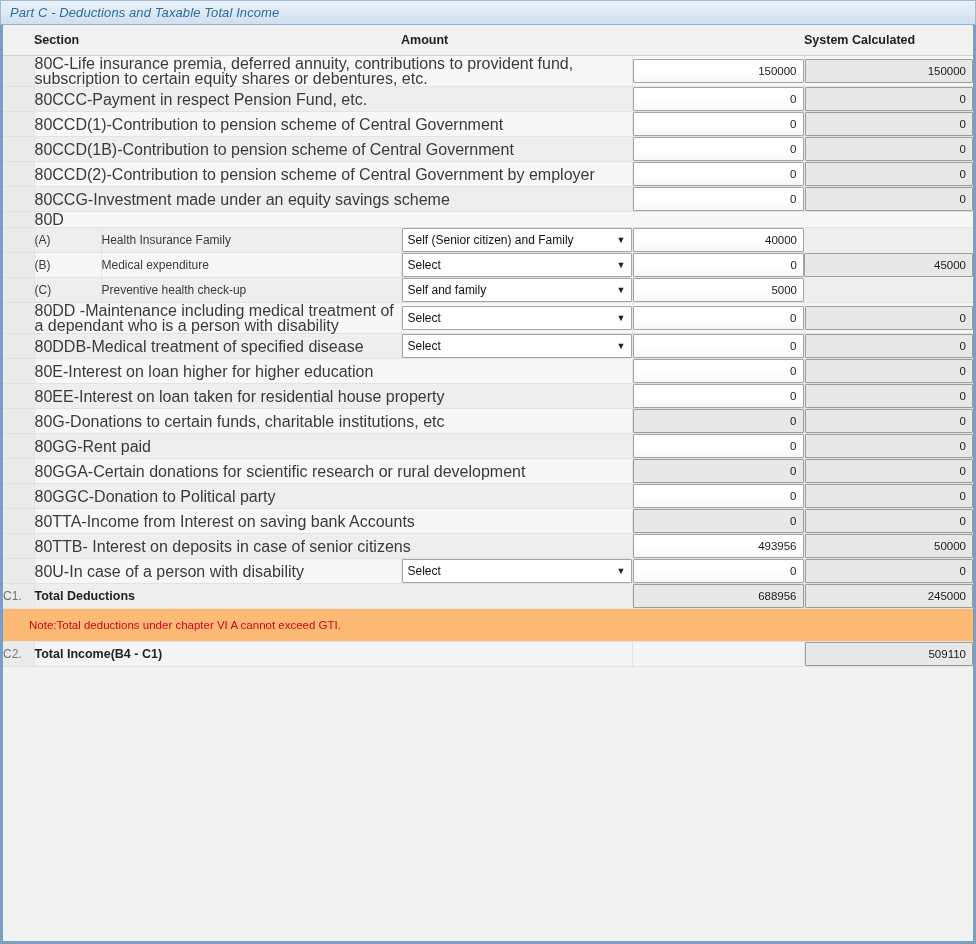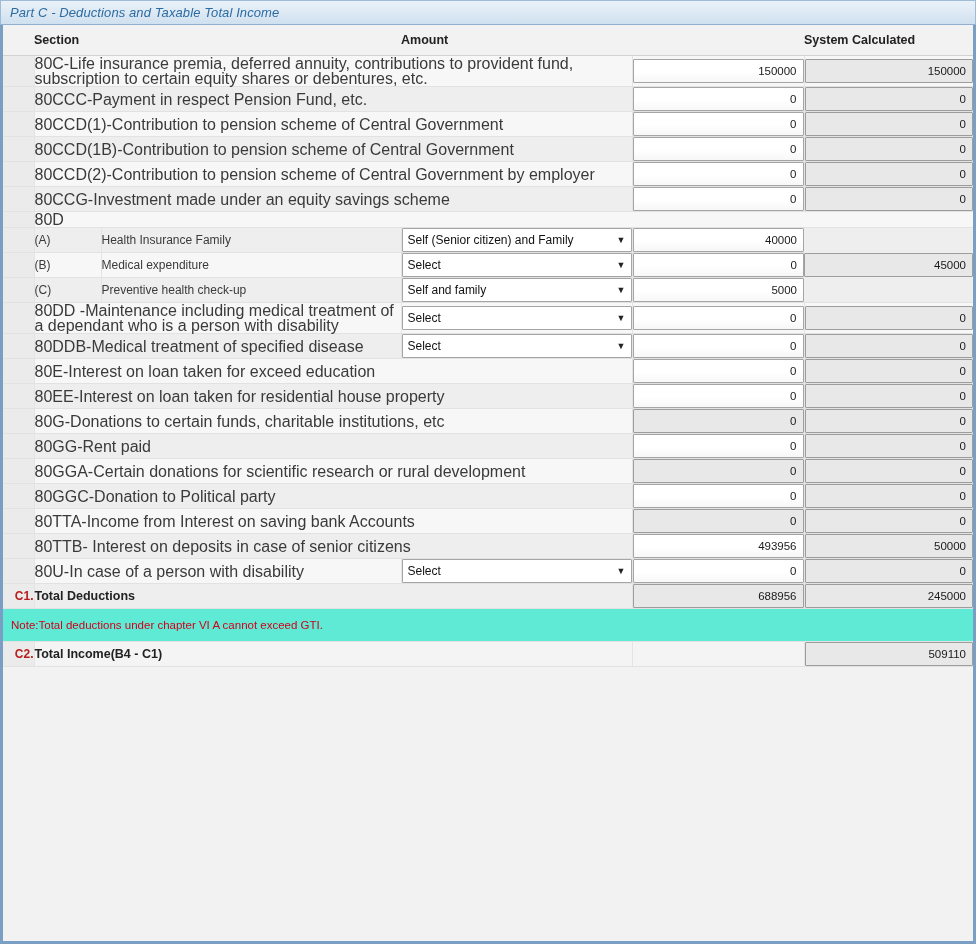--- a/index.html
+++ b/index.html
@@ -93,24 +93,23 @@
   th.th-sys {
     padding-left: 12px;
     border-left: 1px solid #dcdcdc;
   }
   th.th-gutter { background: #ebebeb; }
 
   
   tr.r td { border-bottom: 1px solid #e2e2e2; }
   tr.r td.gutter {
     background: #ebebeb;
-    text-align: right;
-    color: #b91c1c;
+    text-align: left;
+    color: #737373;
     font-size: 12px;
-    font-weight: bold;
   }
   tr.r td.cell {
     background: #f7f7f7;
     border-left: 1px solid #e4e4e4;
   }
   tr.r.alt td.cell { background: #eeeeee; }
 
   td.label {
     padding: 6px 10px 6px 12px;
     line-height: 15px;
@@ -192,25 +191,25 @@
   
   td.merged-sys {
     background: #eeeeee;
     border-left: 1px solid #e4e4e4;
     text-align: center;
     padding: 0 8px;
   }
 
   
   tr.note-row td {
-    background: #5eead4;
+    background: #fdba74;
     border-bottom: 1px solid #e2e2e2;
     color: #d0021b;
     font-size: 11.5px;
-    padding: 5px 0 5px 8px;
+    padding: 5px 0 5px 26px;
     height: 22px;
   }
 
   tr.r.total td.cell { background: #eeeeee; }
   tr.r.total2 td.cell { background: #f4f4f4; }
 </style>
 </head>
 <body>
 
 <div class="page">
@@ -369,21 +368,21 @@
         <td class="cell fieldcell">
           <span class="txt">0</span>
         </td>
         <td class="cell fieldcell">
           <span class="txt ro">0</span>
         </td>
       </tr>
 
       <tr class="r">
         <td class="gutter"></td>
-        <td class="cell label" colspan="3">80E-Interest on loan taken for exceed education</td>
+        <td class="cell label" colspan="3">80E-Interest on loan higher for higher education</td>
         <td class="cell fieldcell">
           <span class="txt">0</span>
         </td>
         <td class="cell fieldcell">
           <span class="txt ro">0</span>
         </td>
       </tr>
 
       <tr class="r alt">
         <td class="gutter"></td>

